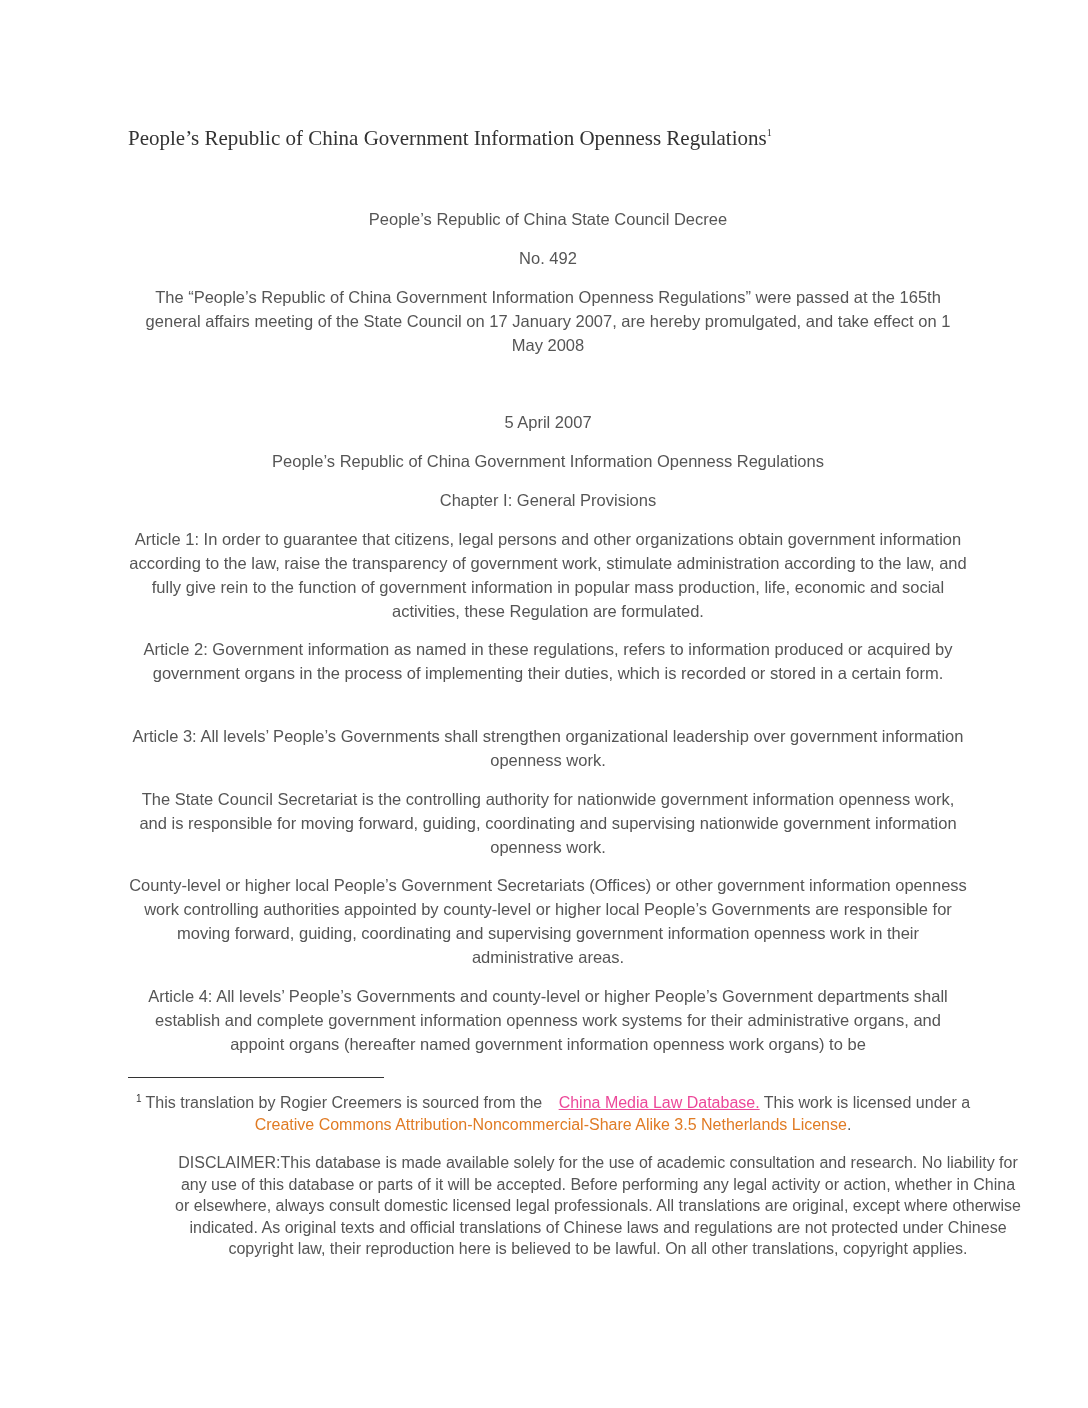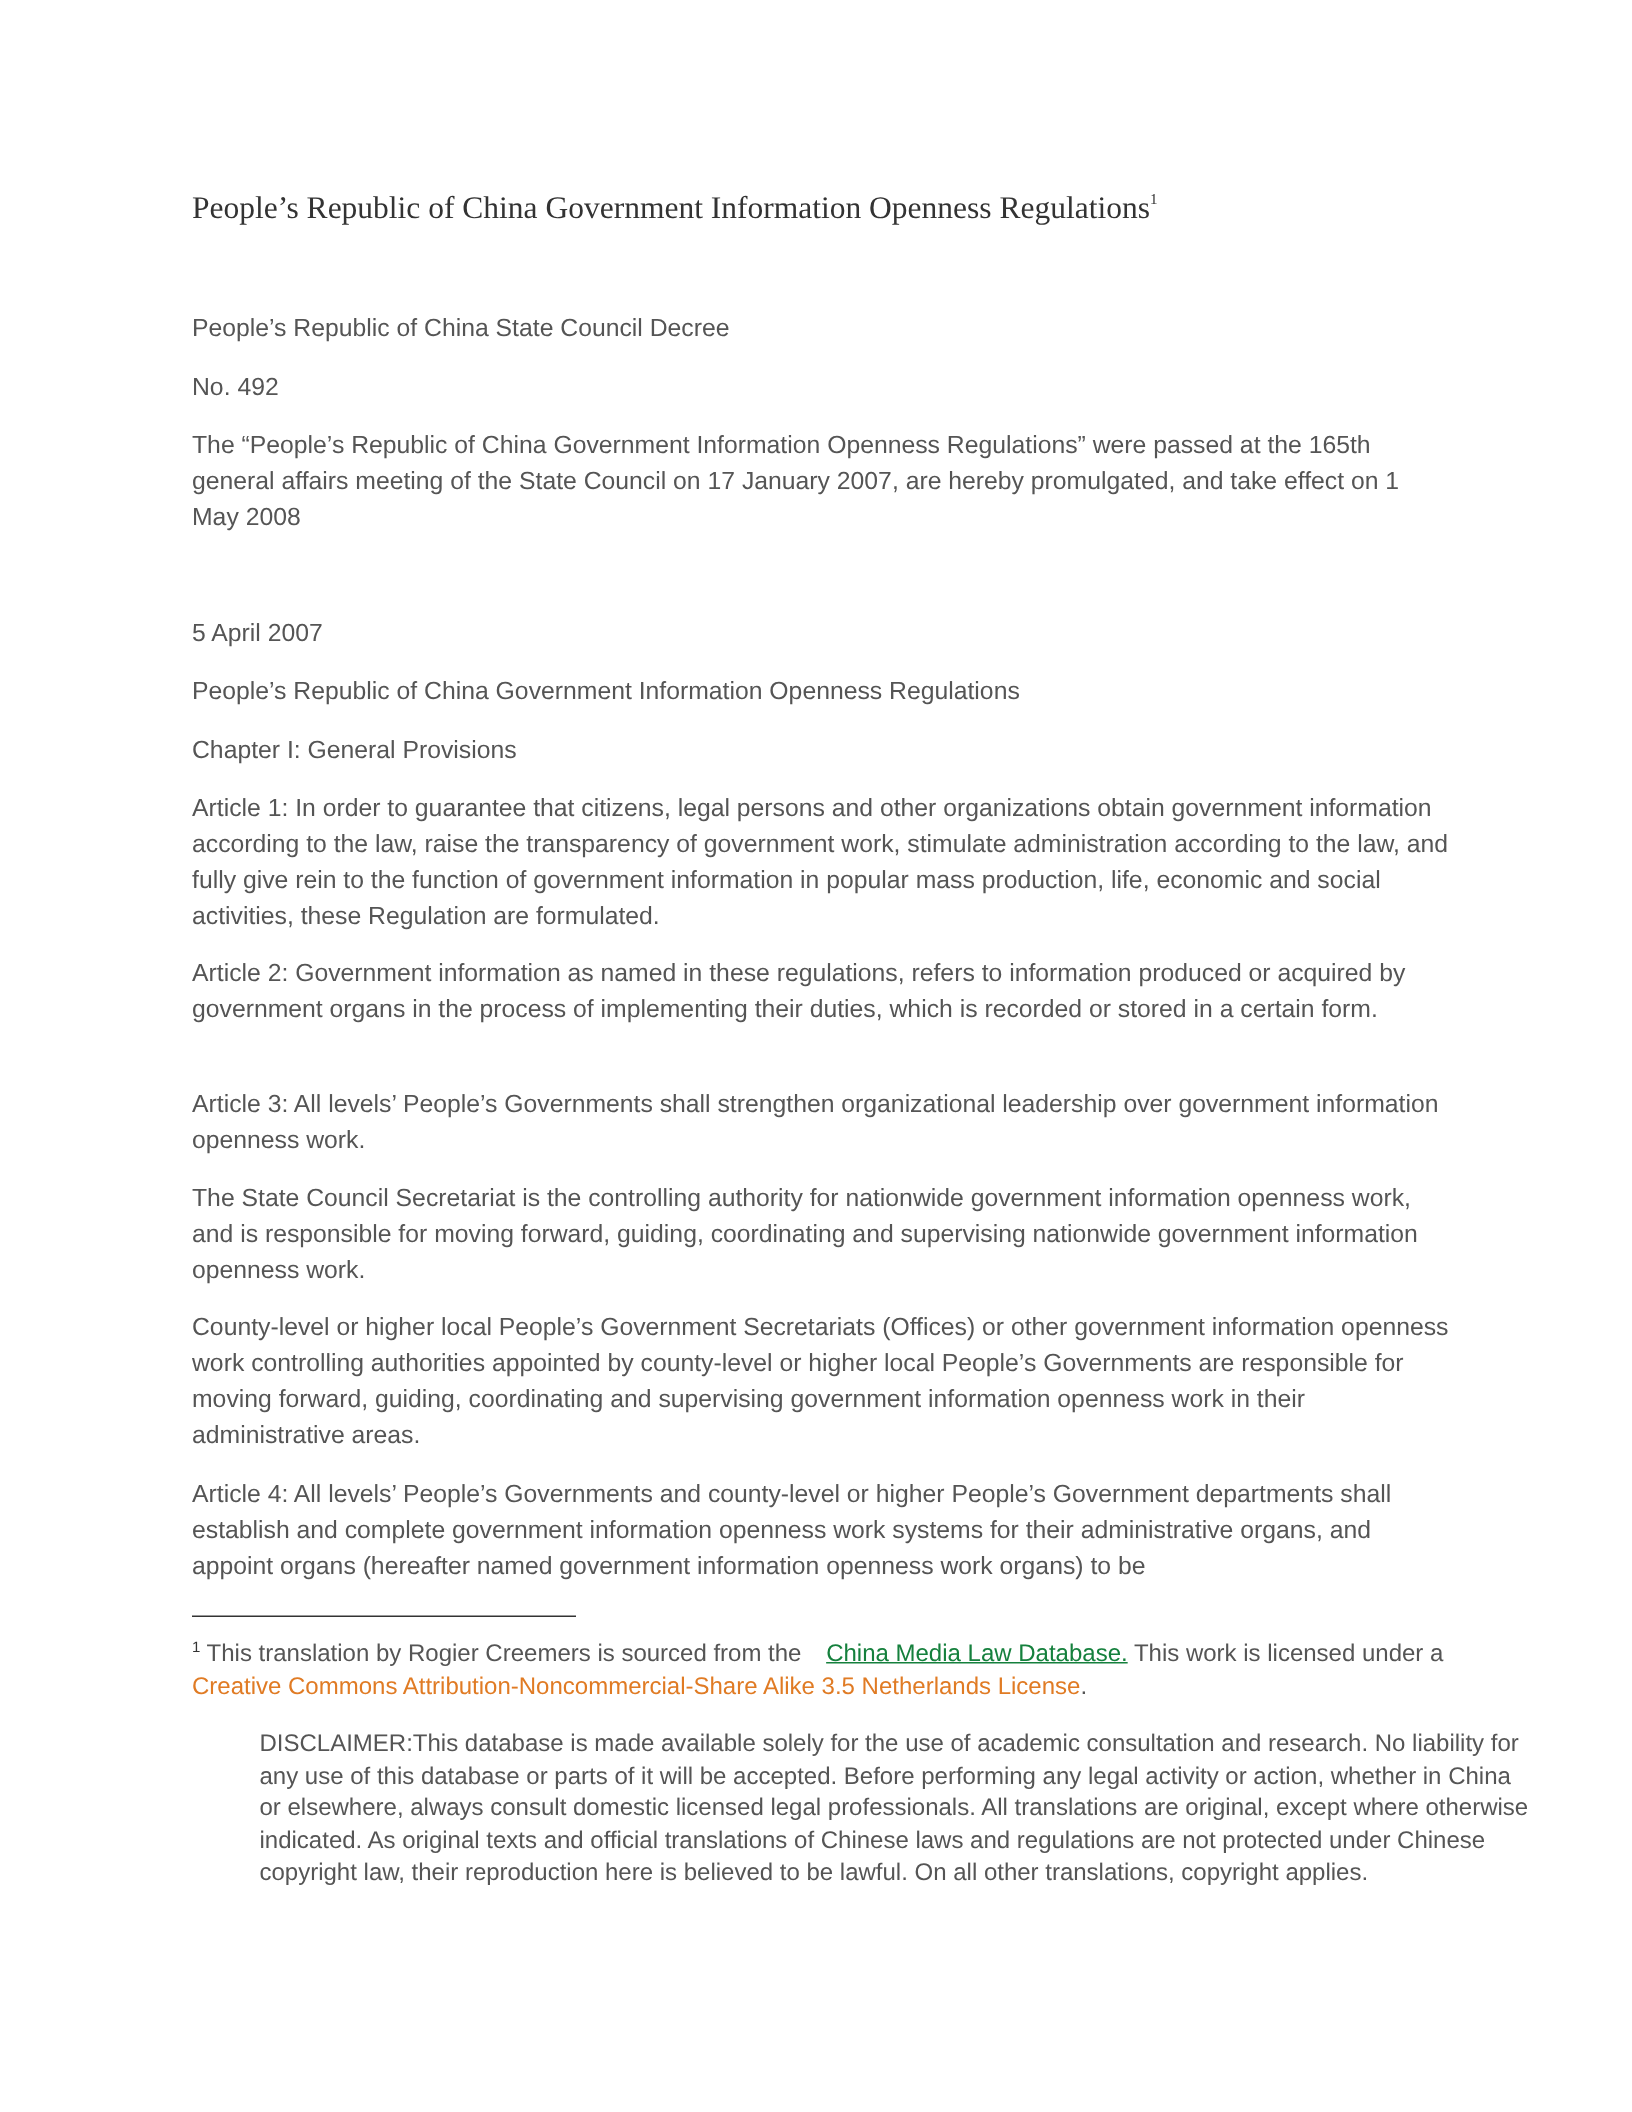--- a/index.html
+++ b/index.html
@@ -1,17 +1,17 @@
 <!DOCTYPE html>
 <html><head>
 <meta charset="utf-8">
 <style>
   html, body { margin: 0; padding: 0; background: #ffffff; }
   body { width: 1088px; height: 1408px; position: relative; overflow: hidden; }
-  .page { position: absolute; left: 0; top: 0; width: 1088px; height: 1408px; background: #fff; }
+  .page { position: absolute; left: 0; top: 0; width: 1088px; height: 1408px; background: #fff; text-align: center; }
   .title {
     position: absolute; left: 128px; top: 126px;
     font-family: "Liberation Serif", serif; font-size: 21px; color: #333333;
     white-space: nowrap;
   }
   .title sup { font-size: 10px; vertical-align: 9px; }
   .meta {
     position: absolute; left: 128px; top: 168px;
     font-family: "Liberation Sans", sans-serif; font-size: 16.5px; color: #333333;
     white-space: nowrap;
@@ -24,21 +24,21 @@
     line-height: 24px;
   }
   .fn-rule { position: absolute; left: 128px; top: 1077px; width: 256px; height: 0; border-top: 1.5px solid #333; }
   .footnote, .disclaimer {
     position: absolute; left: 128px; width: 850px;
     font-family: "Liberation Sans", sans-serif; font-size: 16px; color: #555555;
   }
   .footnote { top: 1088px; line-height: 22px; }
   .footnote sup { font-size: 10px; color: #333; vertical-align: 6px; }
   .disclaimer { top: 1152px; line-height: 21.5px; margin-left: 45px; }
-  .link-blue { color: #15803d; text-decoration: underline; margin-left: 12px; }
+  .link-blue { color: #ec4899; text-decoration: underline; margin-left: 12px; }
   .link-orange { color: #e07b24; }
 </style>
 </head>
 <body>
 
 <div class="page">
   <div class="title"><span>People’s Republic of China Government Information Openness Regulations</span><sup>1</sup></div>
 
 
   <div class="body-text" style="top:207px">People’s Republic of China State Council Decree</div>

